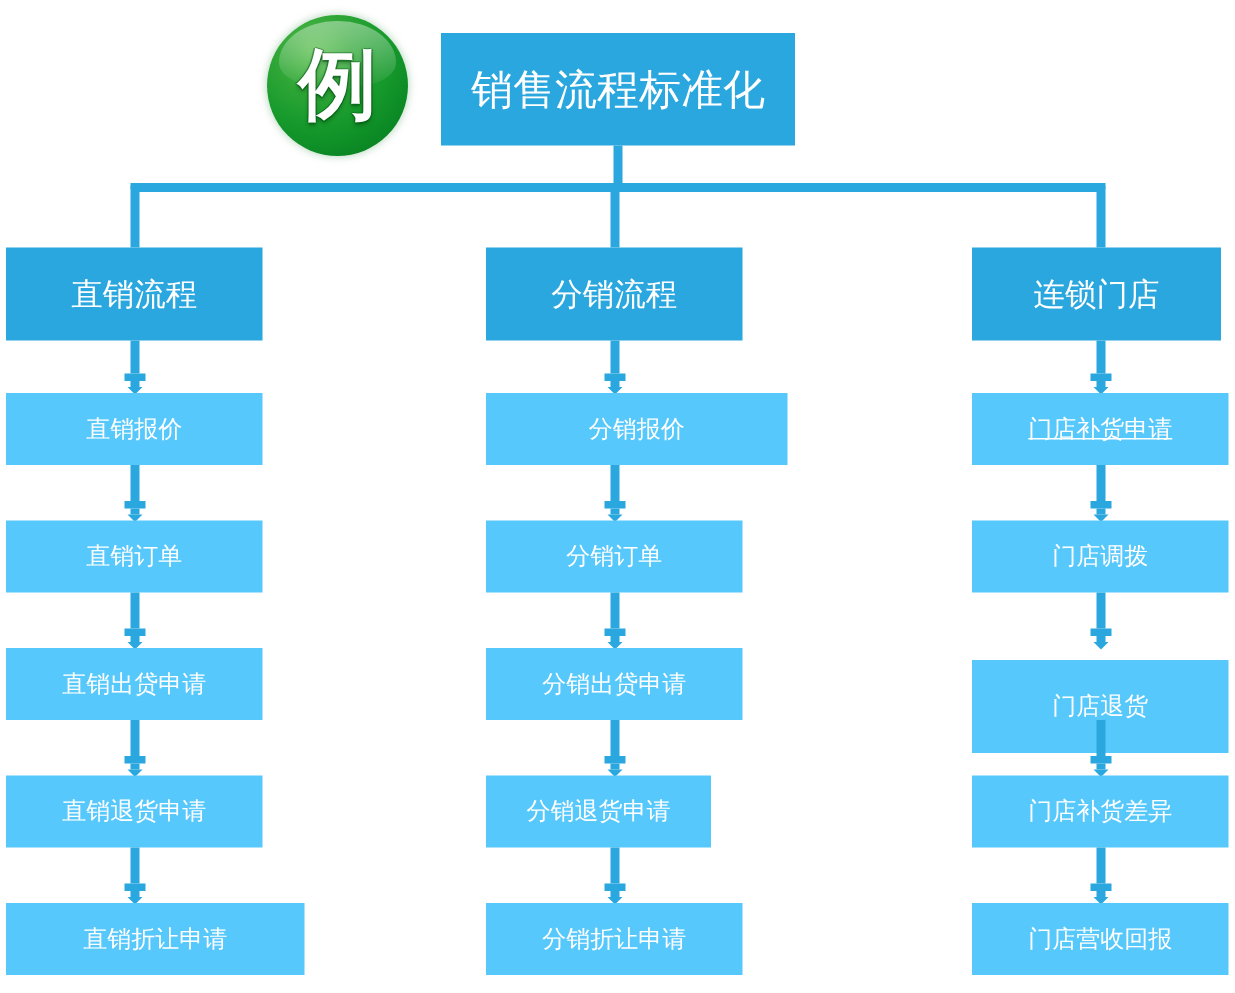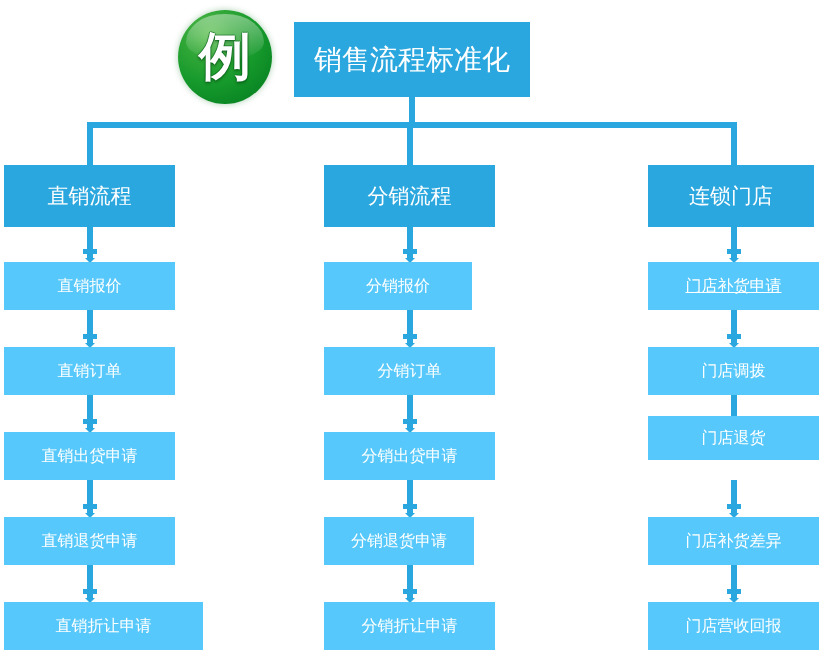--- a/index.html
+++ b/index.html
@@ -202,21 +202,21 @@
       </div>
       <div class="box box-head" style="left: 324px; top: 165px; width: 171px; height: 62px;">
         <span>分销流程</span>
       </div>
       <div class="arrow" style="left: 398.5px; top: 227px; height: 35px;">
         <div class="stem" style="height: 22px;"></div>
         <div class="wing" style="top: 22px;"></div>
         <div class="tip" style="top: 27px; height: 4px;"></div>
         <div class="point" style="top: 31px;"></div>
       </div>
-      <div class="box box-item" style="left: 324px; top: 262px; width: 148px; height: 48px;">
+      <div class="box box-item" style="left: 324px; top: 262px; width: 201px; height: 48px;">
         <span>分销报价</span>
       </div>
       <div class="arrow" style="left: 398.5px; top: 310px; height: 37px;">
         <div class="stem" style="height: 24px;"></div>
         <div class="wing" style="top: 24px;"></div>
         <div class="tip" style="top: 29px; height: 4px;"></div>
         <div class="point" style="top: 33px;"></div>
       </div>
       <div class="box box-item" style="left: 324px; top: 347px; width: 171px; height: 48px;">
         <span>分销订单</span>
@@ -268,21 +268,21 @@
       </div>
       <div class="box box-item" style="left: 648px; top: 347px; width: 171px; height: 48px;">
         <span>门店调拨</span>
       </div>
       <div class="arrow" style="left: 722.5px; top: 395px; height: 37px;">
         <div class="stem" style="height: 24px;"></div>
         <div class="wing" style="top: 24px;"></div>
         <div class="tip" style="top: 29px; height: 4px;"></div>
         <div class="point" style="top: 33px;"></div>
       </div>
-      <div class="box box-item" style="left: 648px; top: 416px; width: 171px; height: 44px;">
+      <div class="box box-item" style="left: 648px; top: 440px; width: 171px; height: 62px;">
         <span>门店退货</span>
       </div>
       <div class="arrow" style="left: 722.5px; top: 480px; height: 37px;">
         <div class="stem" style="height: 24px;"></div>
         <div class="wing" style="top: 24px;"></div>
         <div class="tip" style="top: 29px; height: 4px;"></div>
         <div class="point" style="top: 33px;"></div>
       </div>
       <div class="box box-item" style="left: 648px; top: 517px; width: 171px; height: 48px;">
         <span>门店补货差异</span>

